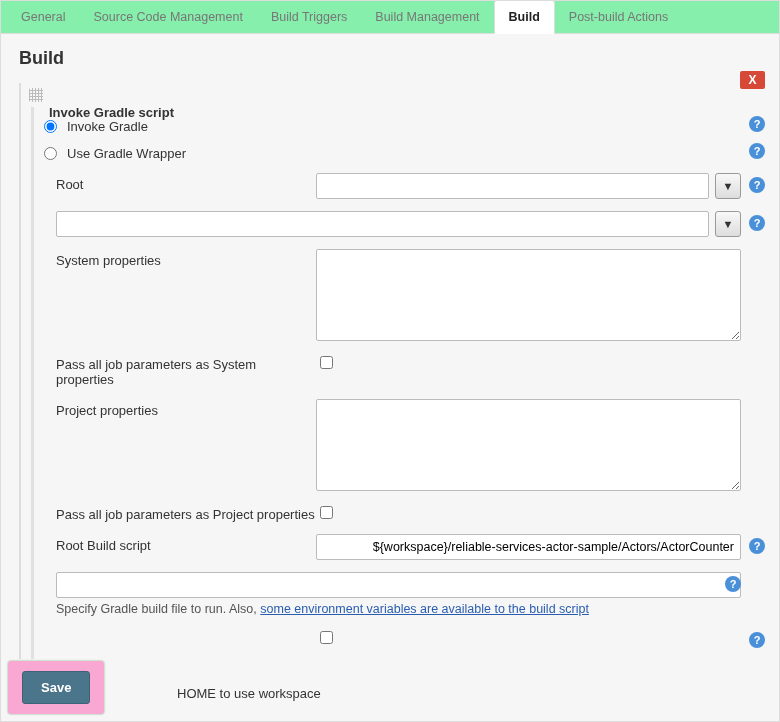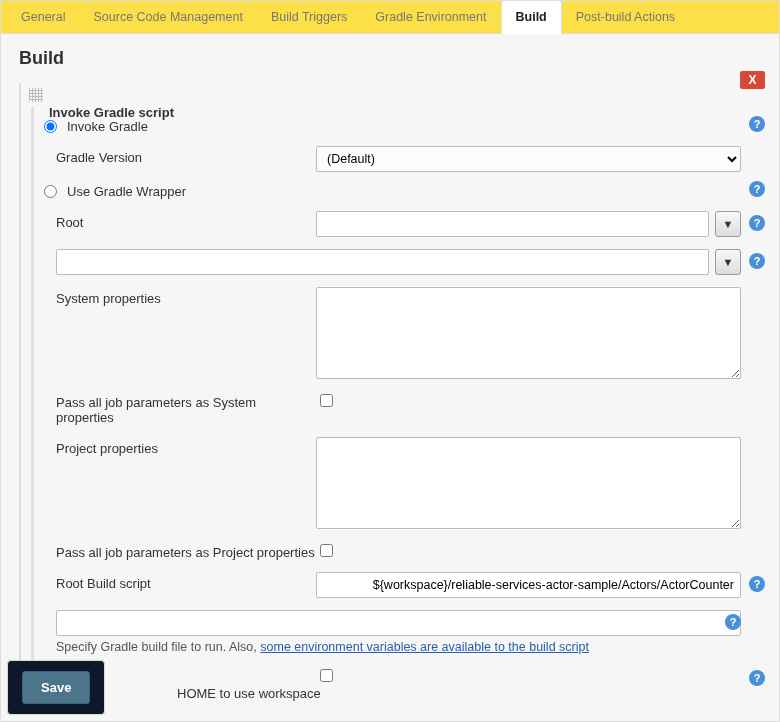--- a/index.html
+++ b/index.html
@@ -14,21 +14,21 @@
   .outer {
     width: 780px; height: 722px;
     border: 1px solid #ddd;
     background: #f0f0f0;
     position: relative;
   }
   
   .tabs {
     height: 33px;
     border-bottom: 1px solid #ddd;
-    background: #fde047;
+    background: #86efac;
     display: flex;
     align-items: flex-end;
     padding-left: 6px;
   }
   .tab {
     padding: 9px 14px;
     font-size: 12.5px;
     color: #777;
     cursor: pointer;
   }
@@ -206,21 +206,21 @@
     line-height: 16px;
     text-align: center;
     cursor: pointer;
   }
   
   .footer {
     position: absolute;
     left: 6px; bottom: 6px;
     border: 1px solid #cfe3cf;
     border-radius: 4px;
-    background: #0f172a;
+    background: #f9a8d4;
     padding: 10px 14px;
     display: flex;
     gap: 12px;
     align-items: center;
     box-shadow: 0 0 0 1px rgba(0,0,0,0.02);
   }
   .btn {
     display: inline-block;
     padding: 8px 18px;
     border-radius: 3px;
@@ -253,21 +253,21 @@
 <body>
 
 <div class="outer">
 
   <span class="topright-help">?</span>
 
   <div class="tabs">
     <div class="tab">General</div>
     <div class="tab">Source Code Management</div>
     <div class="tab">Build Triggers</div>
-    <div class="tab">Gradle Environment</div>
+    <div class="tab">Build Management</div>
     <div class="tab active">Build</div>
     <div class="tab">Post-build Actions</div>
   </div>
 
   <div class="page">
     <div class="page-title">Build</div>
 
     <div class="step-block">
 
       <div class="step-header">
@@ -277,30 +277,20 @@
       </div>
 
       <div class="step-body">
 
         <div class="radio-row">
           <input type="radio" name="gradle-mode" checked="" style="">
           <span class="label radio-label">Invoke Gradle</span>
           <span class="help-icon">?</span>
         </div>
 
-        <div class="sub-rows">
-          <div class="row">
-            <div class="label">Gradle Version</div>
-            <div class="ctrl">
-              <select class="full">
-                <option>(Default)</option>
-              </select>
-            </div>
-          </div>
-        </div>
 
         <div class="radio-row">
           <input type="radio" name="gradle-mode" style="">
           <span class="label radio-label">Use Gradle Wrapper</span>
           <span class="help-icon">?</span>
         </div>
 
         <div class="sub-rows">
 
           <div class="row">

